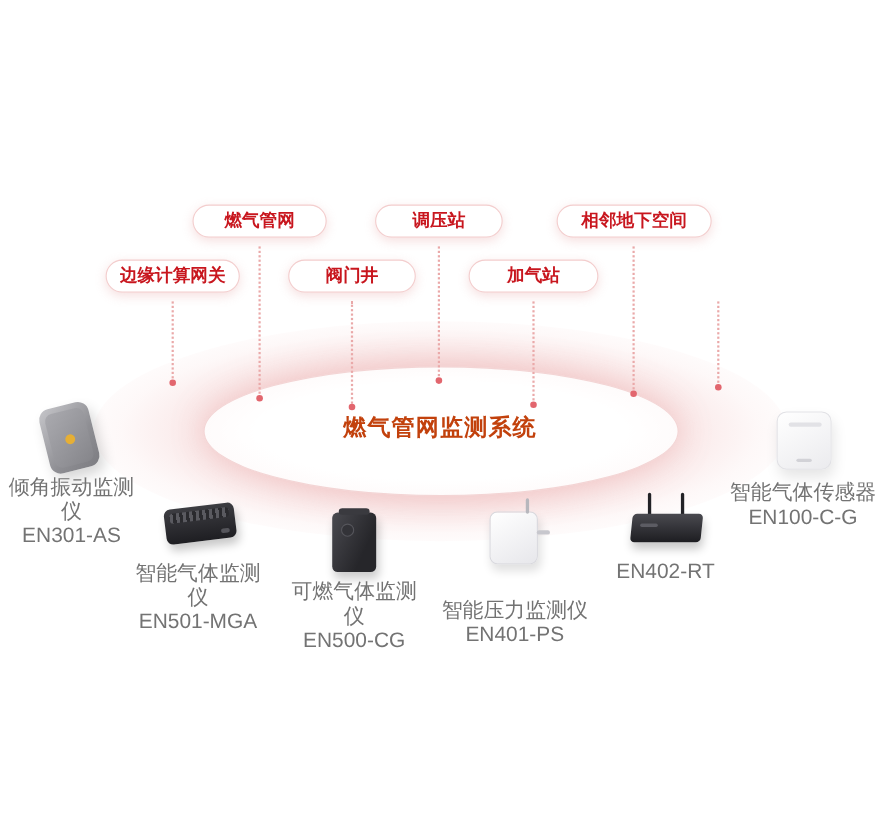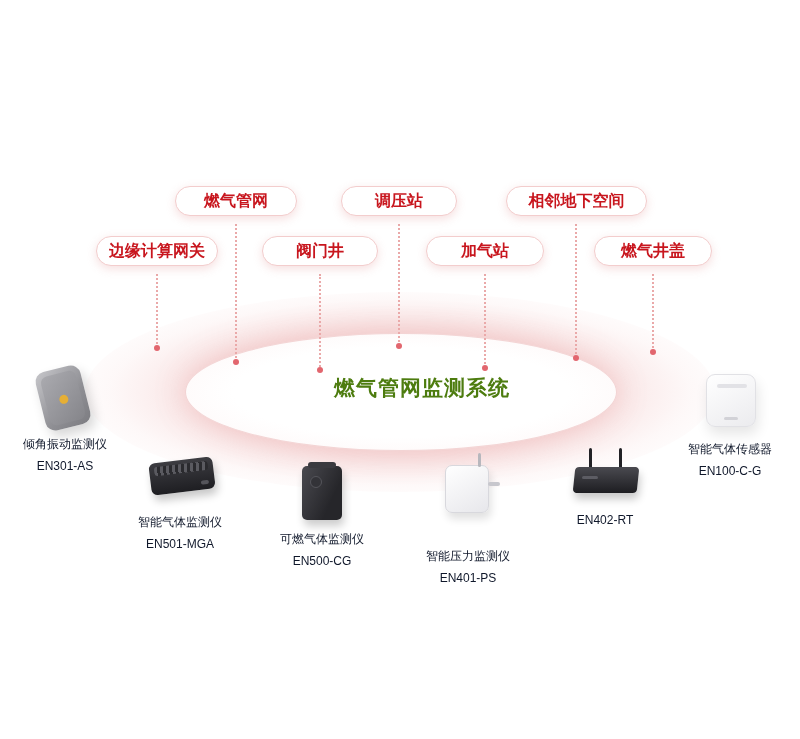--- a/index.html
+++ b/index.html
@@ -48,26 +48,26 @@
     z-index:1;
   }
   .ring {
     position:absolute; left:185px; top:333px; width:432px; height:118px; border-radius:50%;
     background:radial-gradient(ellipse at center, #ffffff 55%, #fdf4f4 100%);
     border:1px solid rgba(236,190,190,0.65);
     box-shadow:0 0 30px rgba(238,185,185,0.8);
     z-index:2;
   }
   .title {
-    position:absolute; left:290px; top:374px; width:220px; text-align:right;
-    color:#4d7c0f; font-size:21px; font-weight:700; letter-spacing:1px; z-index:4;
+    position:absolute; left:290px; top:374px; width:220px; text-align:center;
+    color:#c2410c; font-size:21px; font-weight:700; letter-spacing:1px; z-index:4;
   }
 
   
-  .dev-label { position:absolute; text-align:center; color:#0f172a; font-size:12px; line-height:22px; z-index:4; }
+  .dev-label { position:absolute; text-align:center; color:#737373; font-size:19px; line-height:22px; z-index:4; }
   .lb1 { left:0px;   top:433px; width:130px; }
   .lb2 { left:115px; top:511px; width:130px; }
   .lb3 { left:257px; top:528px; width:130px; }
   .lb4 { left:400px; top:545px; width:136px; }
   .lb5 { left:540px; top:509px; width:130px; }
   .lb6 { left:658px; top:438px; width:144px; }
 
   
   .dev { position:absolute; z-index:3; }
 
@@ -142,21 +142,20 @@
   <div class="conn c5"></div>
   <div class="conn c6"></div>
   <div class="conn c7"></div>
 
   <div class="pill p1">燃气管网</div>
   <div class="pill p2">调压站</div>
   <div class="pill p3">相邻地下空间</div>
   <div class="pill p4">边缘计算网关</div>
   <div class="pill p6">加气站</div>
   <div class="pill p5">阀门井</div>
-  <div class="pill p7">燃气井盖</div>
 
   <div class="dev dev1"></div>
   <div class="dev dev2"></div>
   <div class="dev dev3"></div>
   <div class="dev dev4"></div>
   <div class="dev dev5">
     <span class="ant a1"></span>
     <span class="ant a2"></span>
     <span class="gw-body"></span>
     <span class="led"></span>

